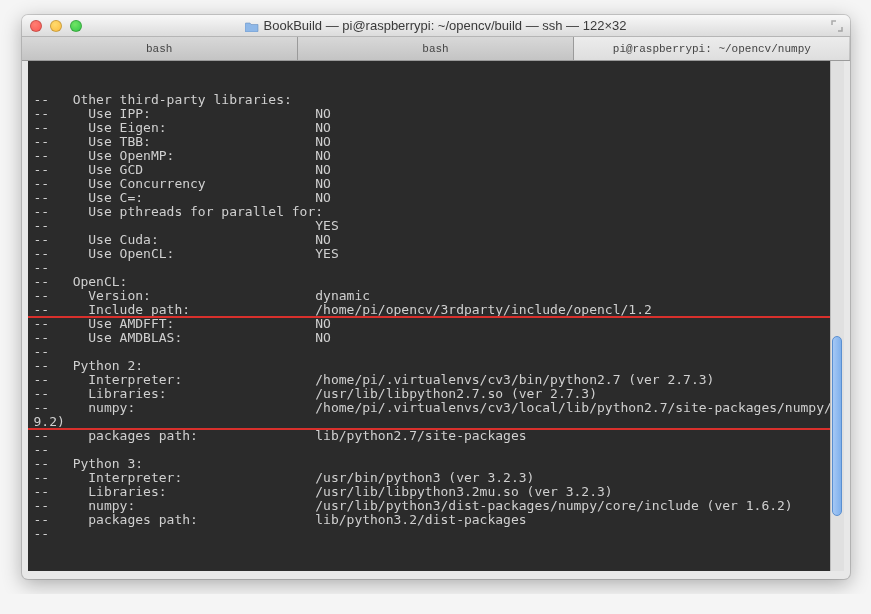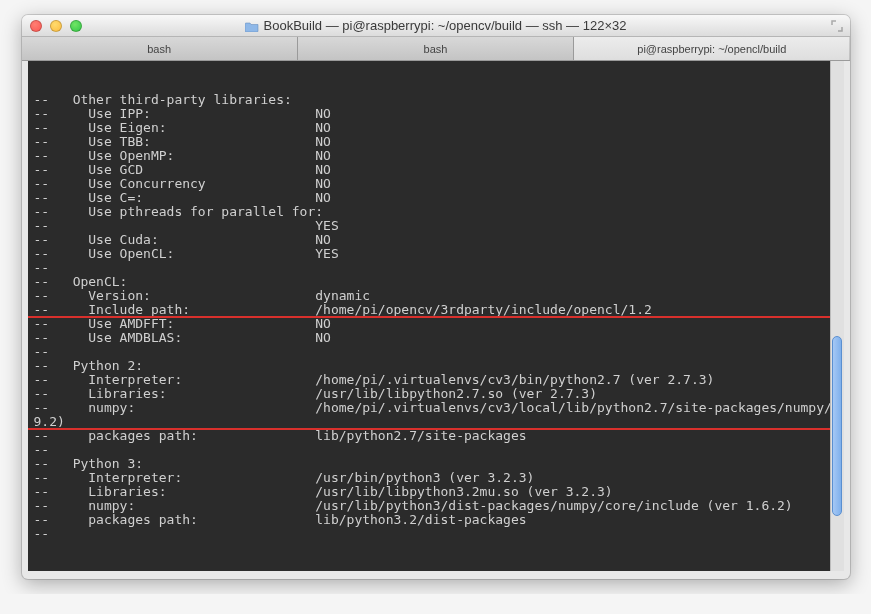--- a/index.html
+++ b/index.html
@@ -62,20 +62,21 @@
       right: 6px;
       width: 14px;
       height: 14px;
       opacity: 0.5;
     }
     .tabbar {
       height: 24px;
       background: linear-gradient(to bottom, #cfcfcf, #bfbfbf);
       display: flex;
       border-bottom: 1px solid #9a9a9a;
+      font-family: Liberation Mono, monospace;
     }
     .tab {
       flex: 1;
       display: flex;
       align-items: center;
       justify-content: center;
       font-size: 11px;
       color: #444;
       border-right: 1px solid #9a9a9a;
       background: linear-gradient(to bottom, #d8d8d8, #c4c4c4);
@@ -154,21 +155,21 @@
   </div>
 
   <div class="tabbar">
     <div class="tab">
         <span>bash</span>
       </div>
     <div class="tab">
         <span>bash</span>
       </div>
     <div class="tab active">
-        <span>pi@raspberrypi: ~/opencl/build</span>
+        <span>pi@raspberrypi: ~/opencv/numpy</span>
       </div>
   </div>
 
   <div class="terminal">
     <div class="terminal-inner" id="terminal-inner"><span class="cline">--   Other third-party libraries:</span><span class="cline">--     Use IPP:                     NO</span><span class="cline">--     Use Eigen:                   NO</span><span class="cline">--     Use TBB:                     NO</span><span class="cline">--     Use OpenMP:                  NO</span><span class="cline">--     Use GCD                      NO</span><span class="cline">--     Use Concurrency              NO</span><span class="cline">--     Use C=:                      NO</span><span class="cline">--     Use pthreads for parallel for:</span><span class="cline">--                                  YES</span><span class="cline">--     Use Cuda:                    NO</span><span class="cline">--     Use OpenCL:                  YES</span><span class="cline">-- </span><span class="cline">--   OpenCL:</span><span class="cline">--     Version:                     dynamic</span><span class="cline">--     Include path:                /home/pi/opencv/3rdparty/include/opencl/1.2</span><span class="cline">--     Use AMDFFT:                  NO</span><span class="cline">--     Use AMDBLAS:                 NO</span><span class="cline">-- </span><span class="cline">--   Python 2:</span><span class="cline">--     Interpreter:                 /home/pi/.virtualenvs/cv3/bin/python2.7 (ver 2.7.3)</span><span class="cline">--     Libraries:                   /usr/lib/libpython2.7.so (ver 2.7.3)</span><span class="cline">--     numpy:                       /home/pi/.virtualenvs/cv3/local/lib/python2.7/site-packages/numpy/core/include (ver 1.</span><span class="cline">9.2)</span><span class="cline">--     packages path:               lib/python2.7/site-packages</span><span class="cline">-- </span><span class="cline">--   Python 3:</span><span class="cline">--     Interpreter:                 /usr/bin/python3 (ver 3.2.3)</span><span class="cline">--     Libraries:                   /usr/lib/libpython3.2mu.so (ver 3.2.3)</span><span class="cline">--     numpy:                       /usr/lib/python3/dist-packages/numpy/core/include (ver 1.6.2)</span><span class="cline">--     packages path:               lib/python3.2/dist-packages</span><span class="cline">-- </span></div>
     <div class="highlight-box" id="highlight-box" style="top: 255px; height: 114px;"></div>
     <div class="scrollbar-track">
       <div class="scrollbar-thumb" id="scrollbar-thumb" style="top: 275px; height: 180px;"></div>
     </div>
   </div>

